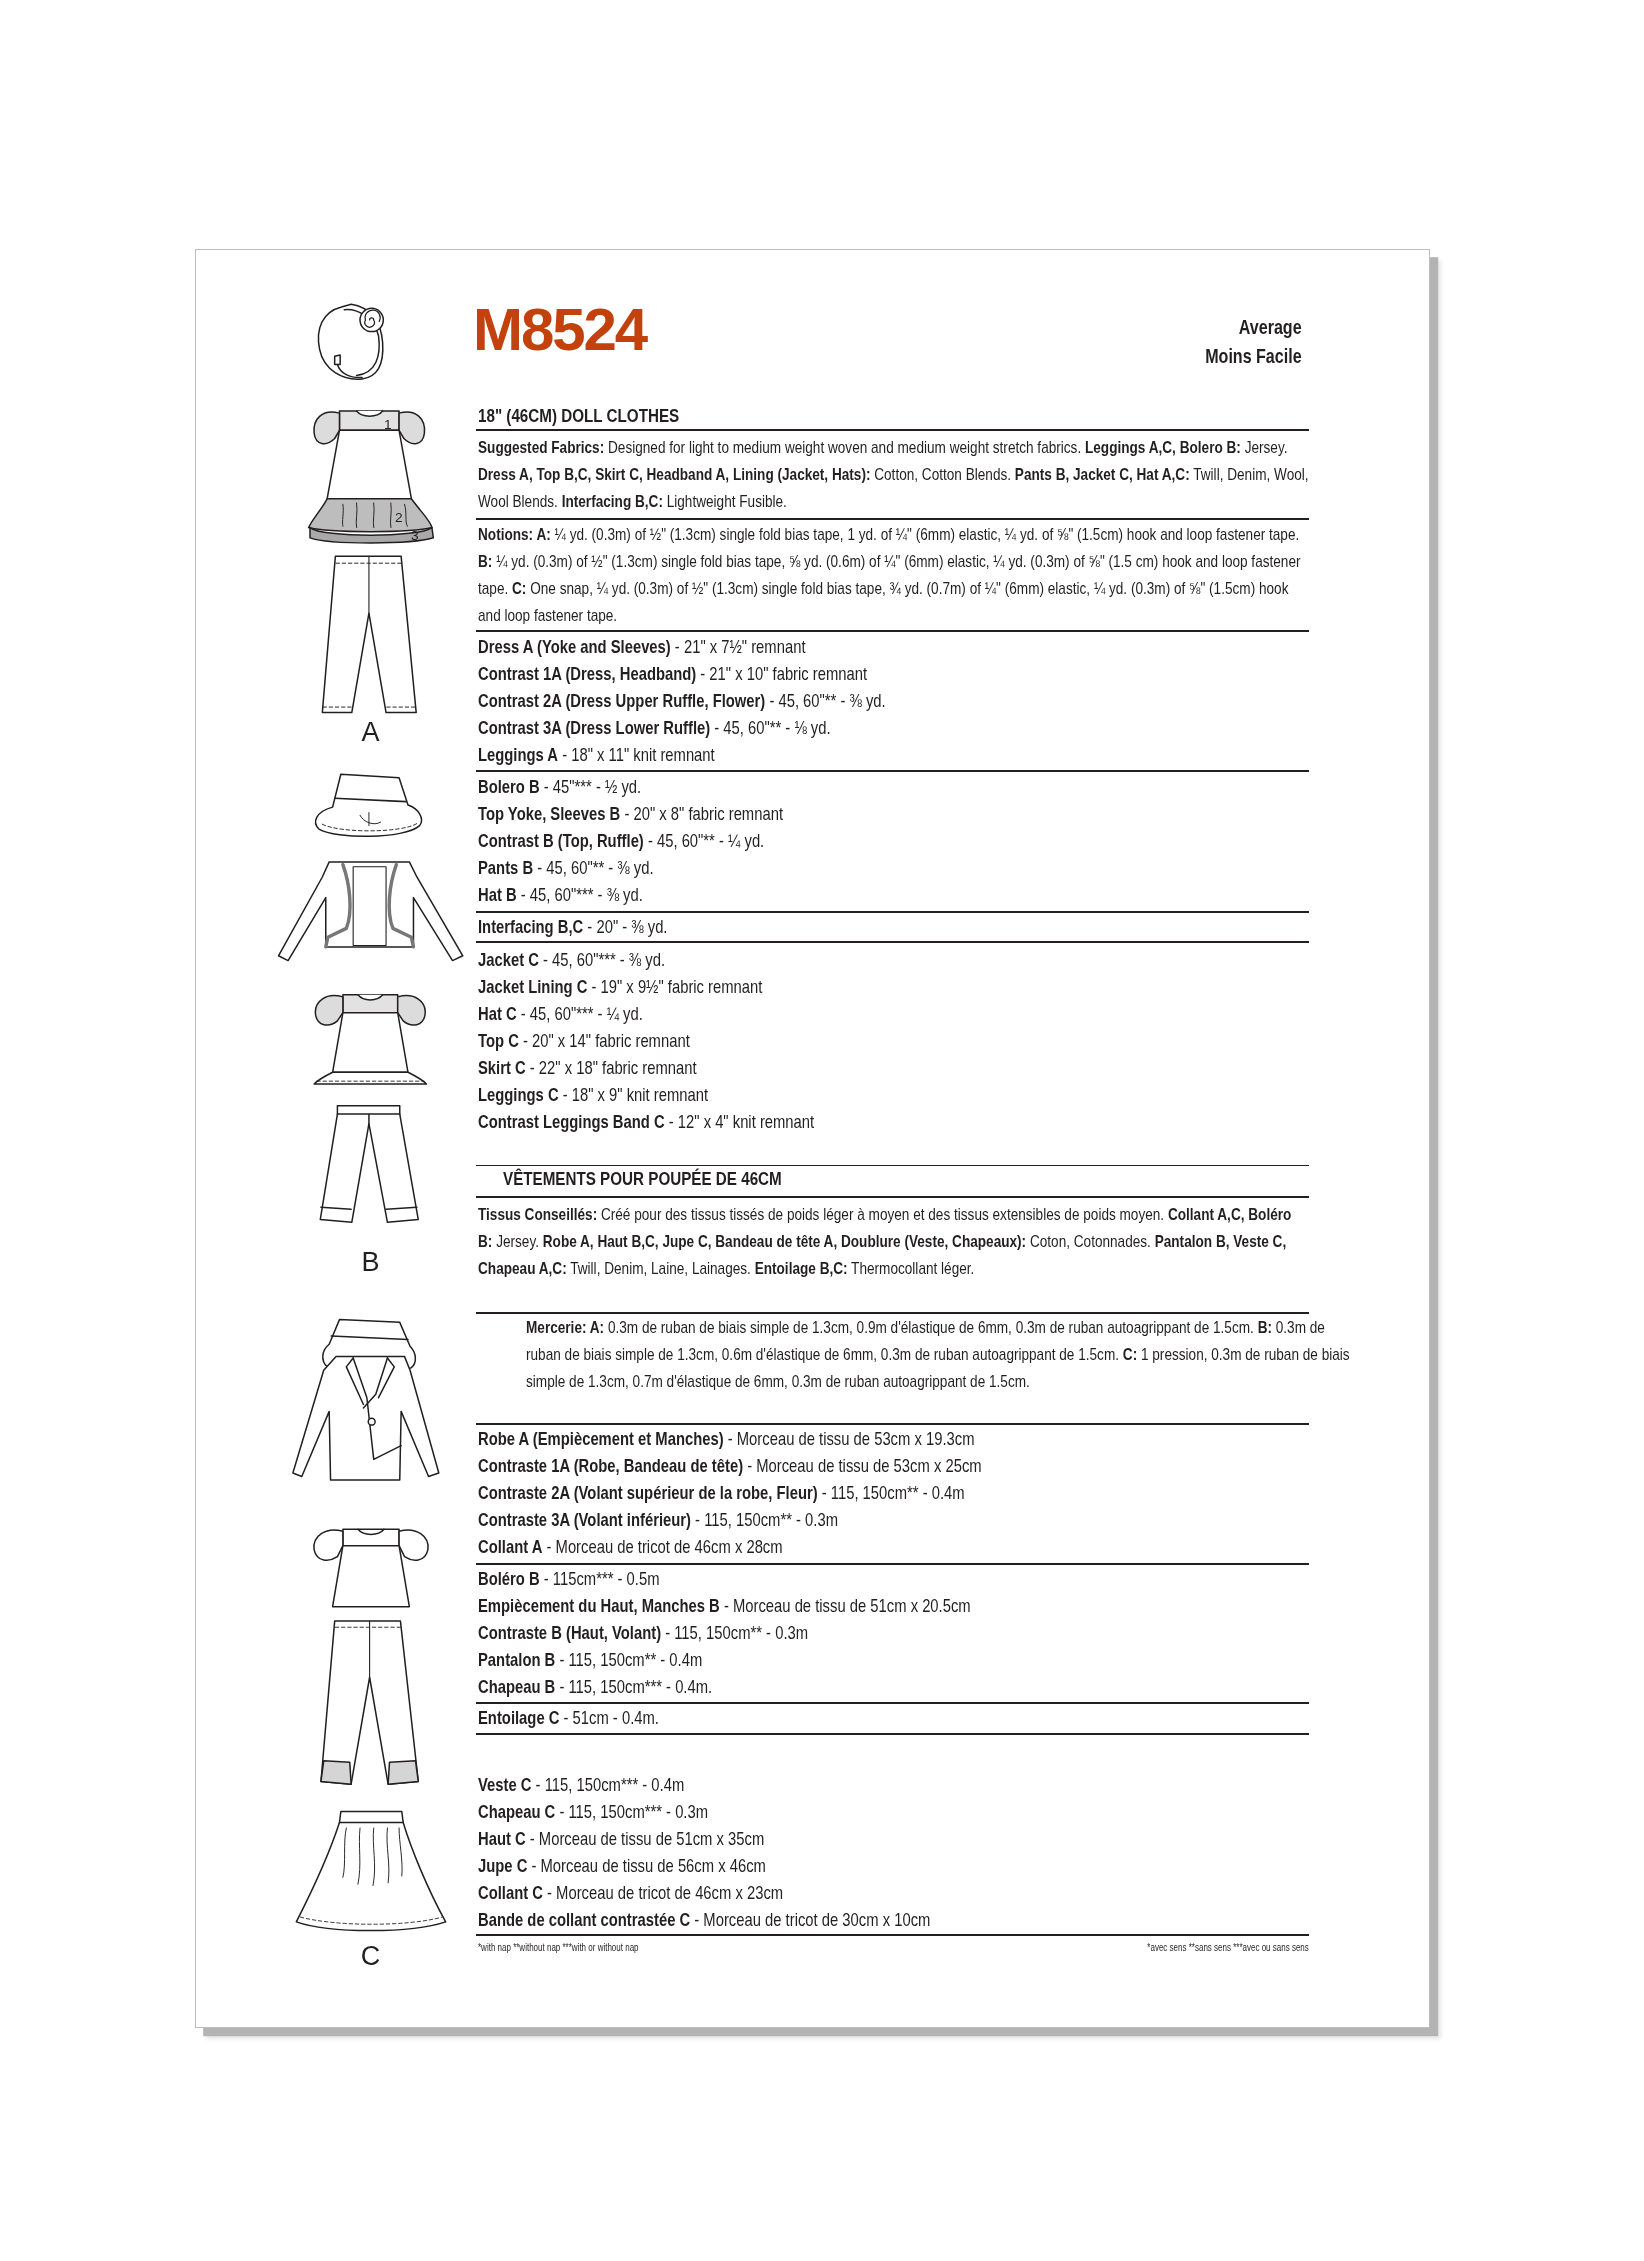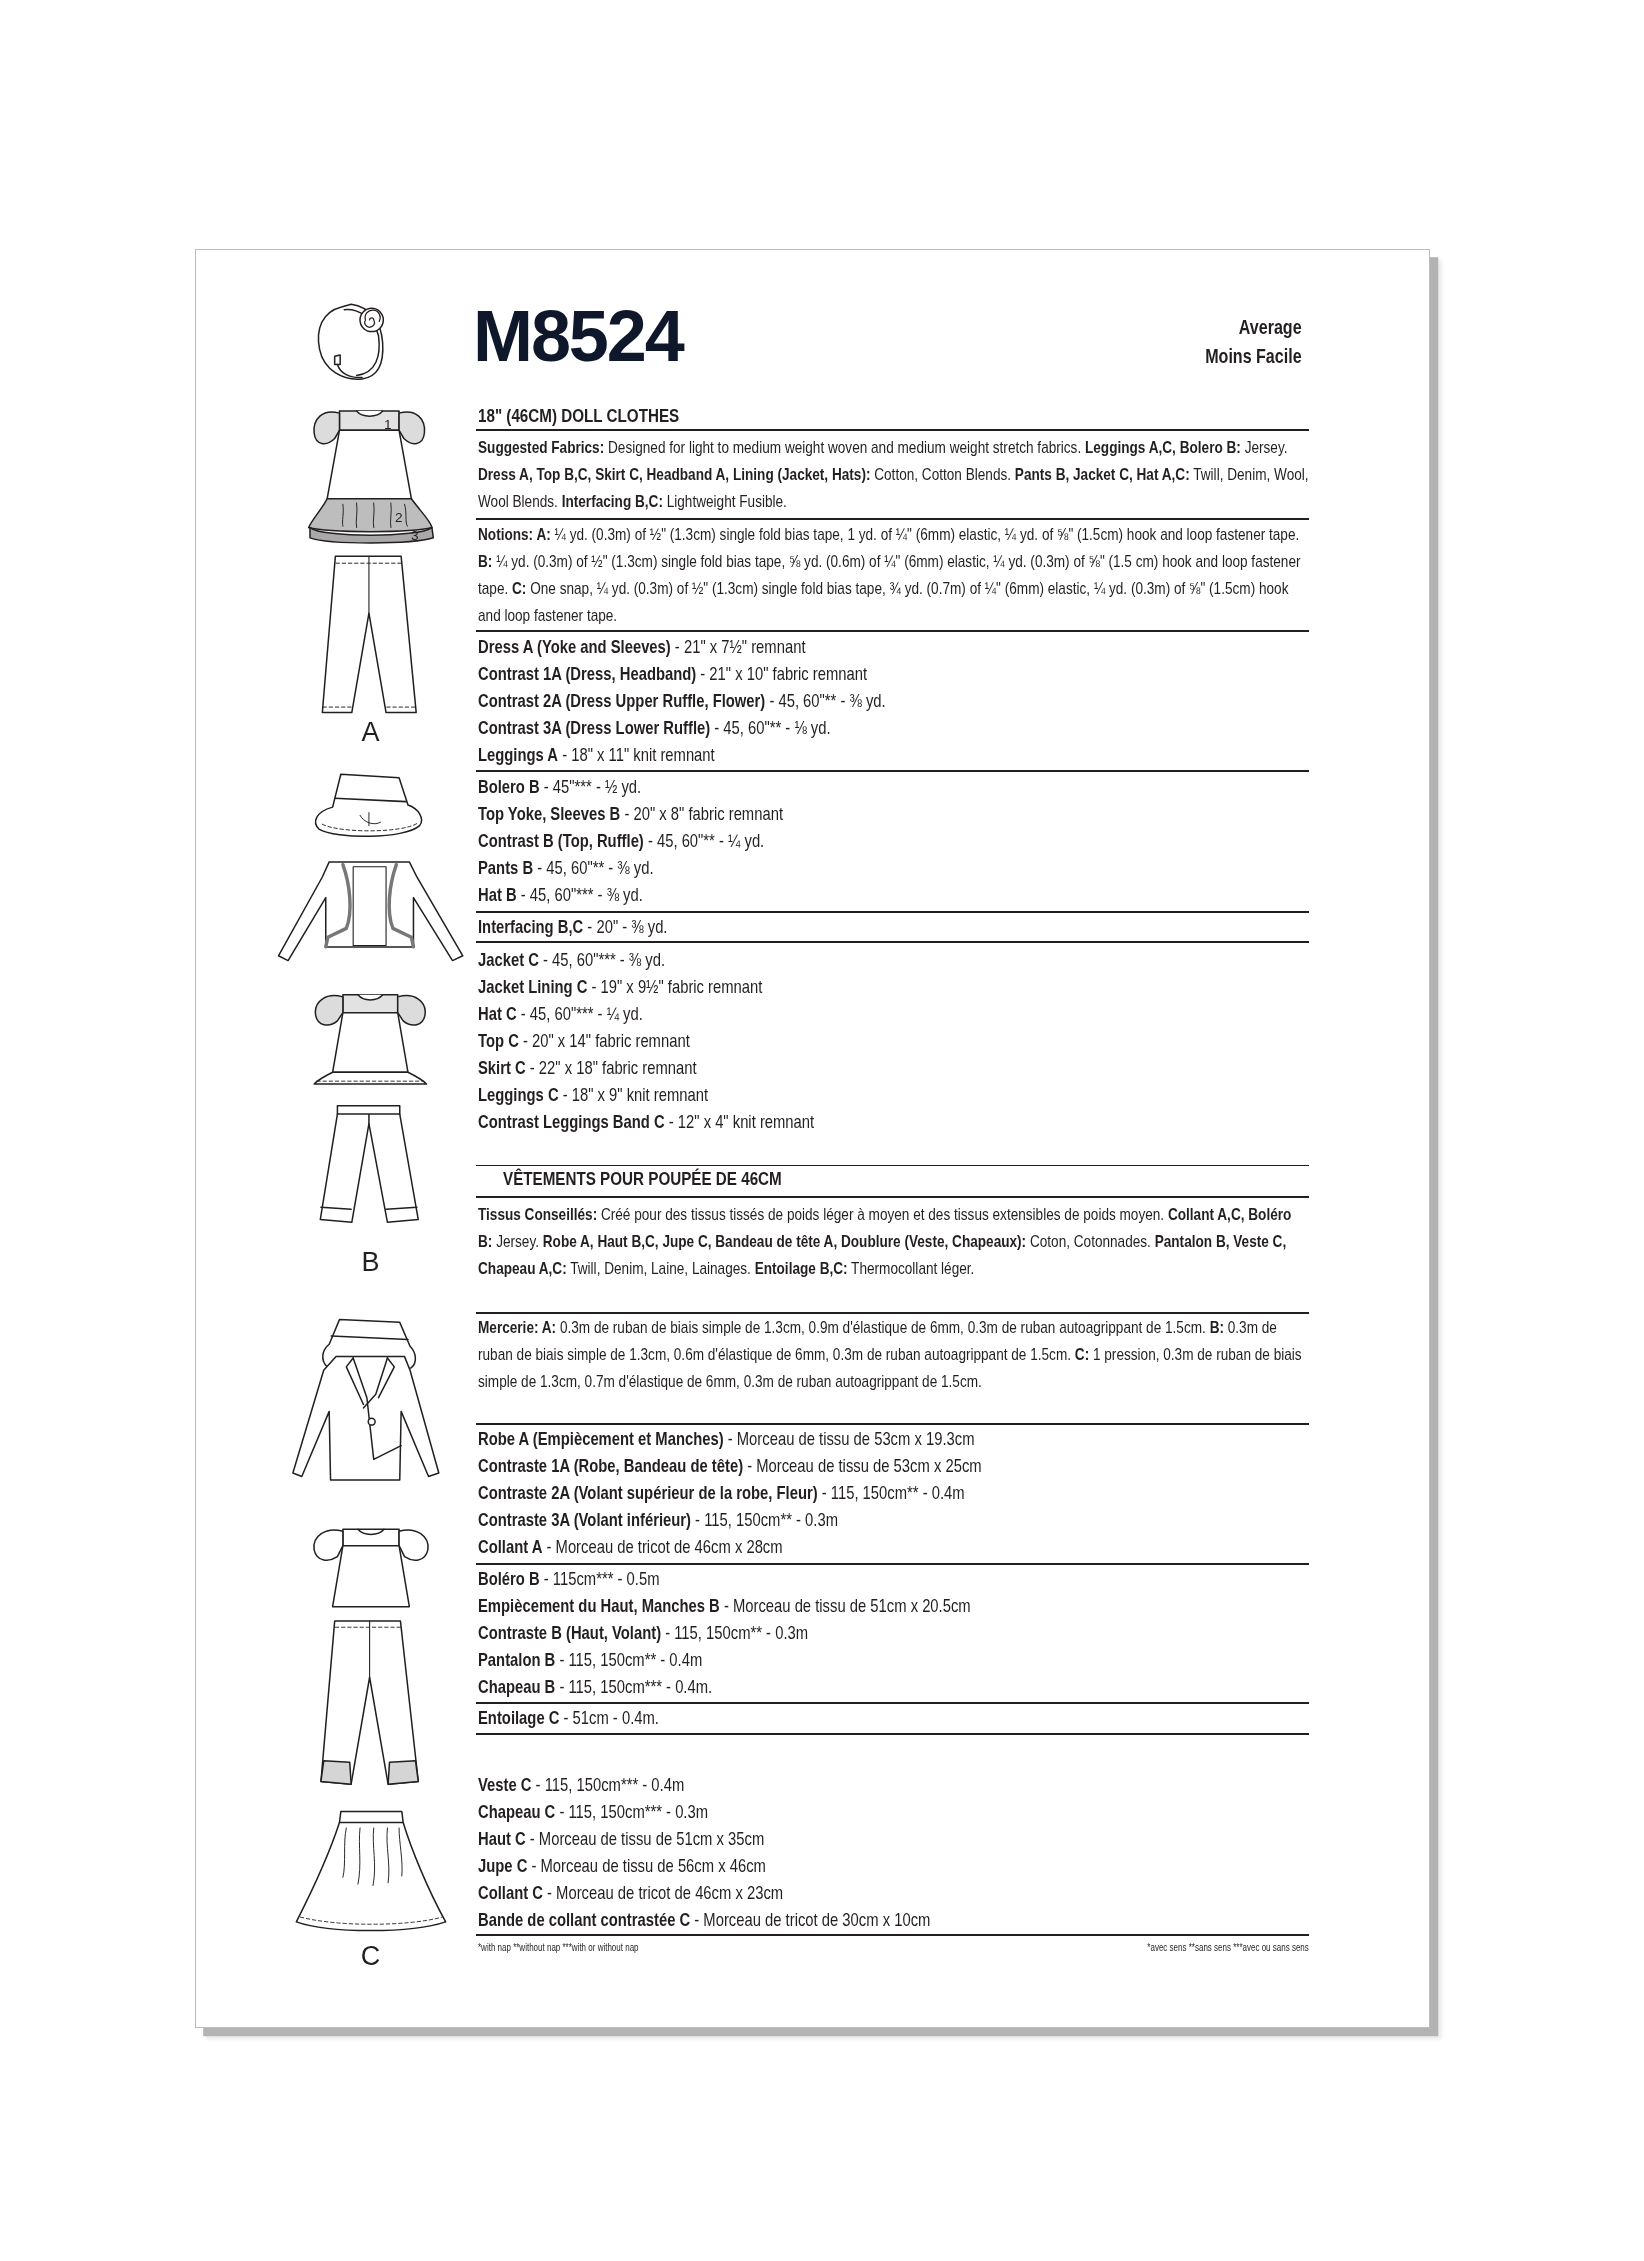--- a/index.html
+++ b/index.html
@@ -2,21 +2,21 @@
 <html style="font-size:11px"><head>
 <meta charset="utf-8">
 <style>
   html, body { margin:0; padding:0; background:#fff; }
   body { width:1645px; height:2261px; position:relative; overflow:hidden; font-family:"Liberation Sans", sans-serif; color:#231f20; }
   .page { position:absolute; left:195px; top:249px; width:1233px; height:1777px; background:#fff; border:1.4px solid #bdbdbd; box-shadow:8.2px 8.2px 0 #b3b3b3, 11px 11px 4.1px rgba(0,0,0,0.10); }
   .art { position:absolute; left:0; top:0; width:1645px; height:2261px; pointer-events:none; }
   .art svg { position:absolute; left:0; top:0; }
   .view-letter { position:absolute; font-family:"Liberation Sans", sans-serif; font-size:27px; color:#231f20; width:55px; text-align:center; }
 
-  .title { position:absolute; left:473px; top:300px; font-size:72px; font-weight:bold; letter-spacing:-2.1px; color:#0f172a; line-height:1; }
+  .title { position:absolute; left:473px; top:300px; font-size:60px; font-weight:bold; letter-spacing:-2.1px; color:#c2410c; line-height:1; }
   .difficulty { position:absolute; right:343px; top:312px; text-align:right; font-weight:bold; font-size:20.6px; line-height:29px; transform:scaleX(.78); transform-origin:right top; }
   .col { position:absolute; left:478px; width:831px; }
   .cond { display:block; transform:scaleX(.8); transform-origin:left top; width:125%; }
   .rule { position:absolute; left:476px; width:833px; height:2.1px; background:#231f20; }
   .heading { font-weight:bold; font-size:19px; line-height:27px; }
   .line { font-size:18.5px; line-height:27px; white-space:nowrap; }
   .para { font-size:17px; line-height:27px; }
   b { font-weight:bold; }
   .foot { position:absolute; top:1938px; font-size:10px; line-height:20.6px; white-space:nowrap; }
   .foot .cond { width:auto; }
@@ -195,21 +195,21 @@
 <div class="col" style="top:1165px;margin-left:25px;">
     <span class="cond heading">VÊTEMENTS POUR POUPÉE DE 46CM</span>
   </div>
 <div class="rule" style="top:1196px;"></div>
 
 <div class="col para" style="top:1201px;">
   <span class="cond"><b>Tissus Conseillés:</b><span> Créé pour des tissus tissés de poids léger à moyen et des tissus extensibles de poids moyen. </span><b>Collant A,C, Boléro B:</b><span> Jersey. </span><b>Robe A, Haut B,C, Jupe C, Bandeau de tête A, Doublure (Veste, Chapeaux):</b><span> Coton, Cotonnades. </span><b>Pantalon B, Veste C, Chapeau A,C:</b><span> Twill, Denim, Laine, Lainages. </span><b>Entoilage B,C:</b><span> Thermocollant léger.</span></span>
 </div>
 <div class="rule" style="top:1312px;"></div>
 
-<div class="col para" style="top:1314px;">
+<div class="col para" style="top:1314px;margin-left:48px;">
   <span class="cond"><b>Mercerie: A:</b><span> 0.3m de ruban de biais simple de 1.3cm, 0.9m d'élastique de 6mm, 0.3m de ruban autoagrippant de 1.5cm.  </span><b>B:</b><span> 0.3m de ruban de biais simple de 1.3cm, 0.6m d'élastique de 6mm, 0.3m de ruban autoagrippant de 1.5cm. </span><b>C:</b><span> 1 pression, 0.3m de ruban de biais simple de 1.3cm, 0.7m d'élastique de 6mm, 0.3m de ruban autoagrippant de 1.5cm.</span></span>
 </div>
 <div class="rule" style="top:1423px;"></div>
 
 <div class="col" style="top:1425px;">
     <div class="cond">
       <div class="line"><b>Robe A (Empiècement et Manches)</b><span> - Morceau de tissu de 53cm x 19.3cm</span></div>
       <div class="line"><b>Contraste 1A (Robe, Bandeau de tête)</b><span> - Morceau de tissu de 53cm x 25cm</span></div>
       <div class="line"><b>Contraste 2A (Volant supérieur de la robe, Fleur)</b><span> - 115, 150cm** - 0.4m</span></div>
       <div class="line"><b>Contraste 3A (Volant inférieur)</b><span> - 115, 150cm** - 0.3m</span></div>

